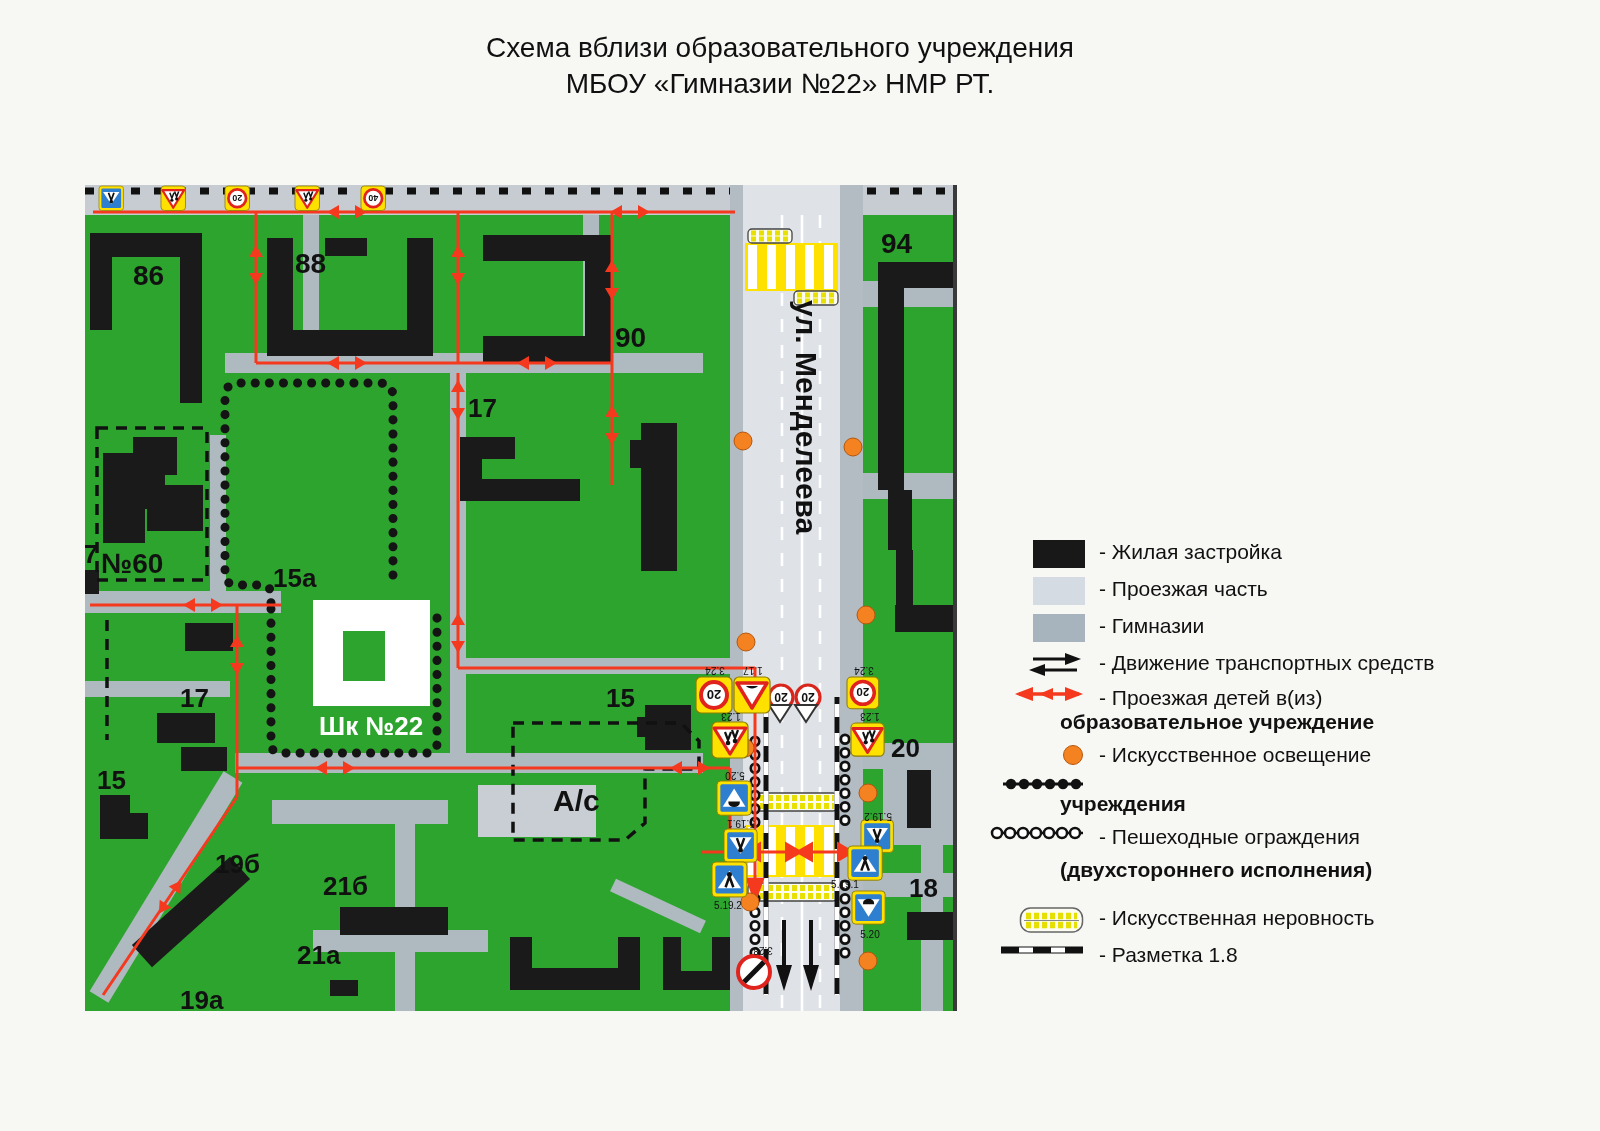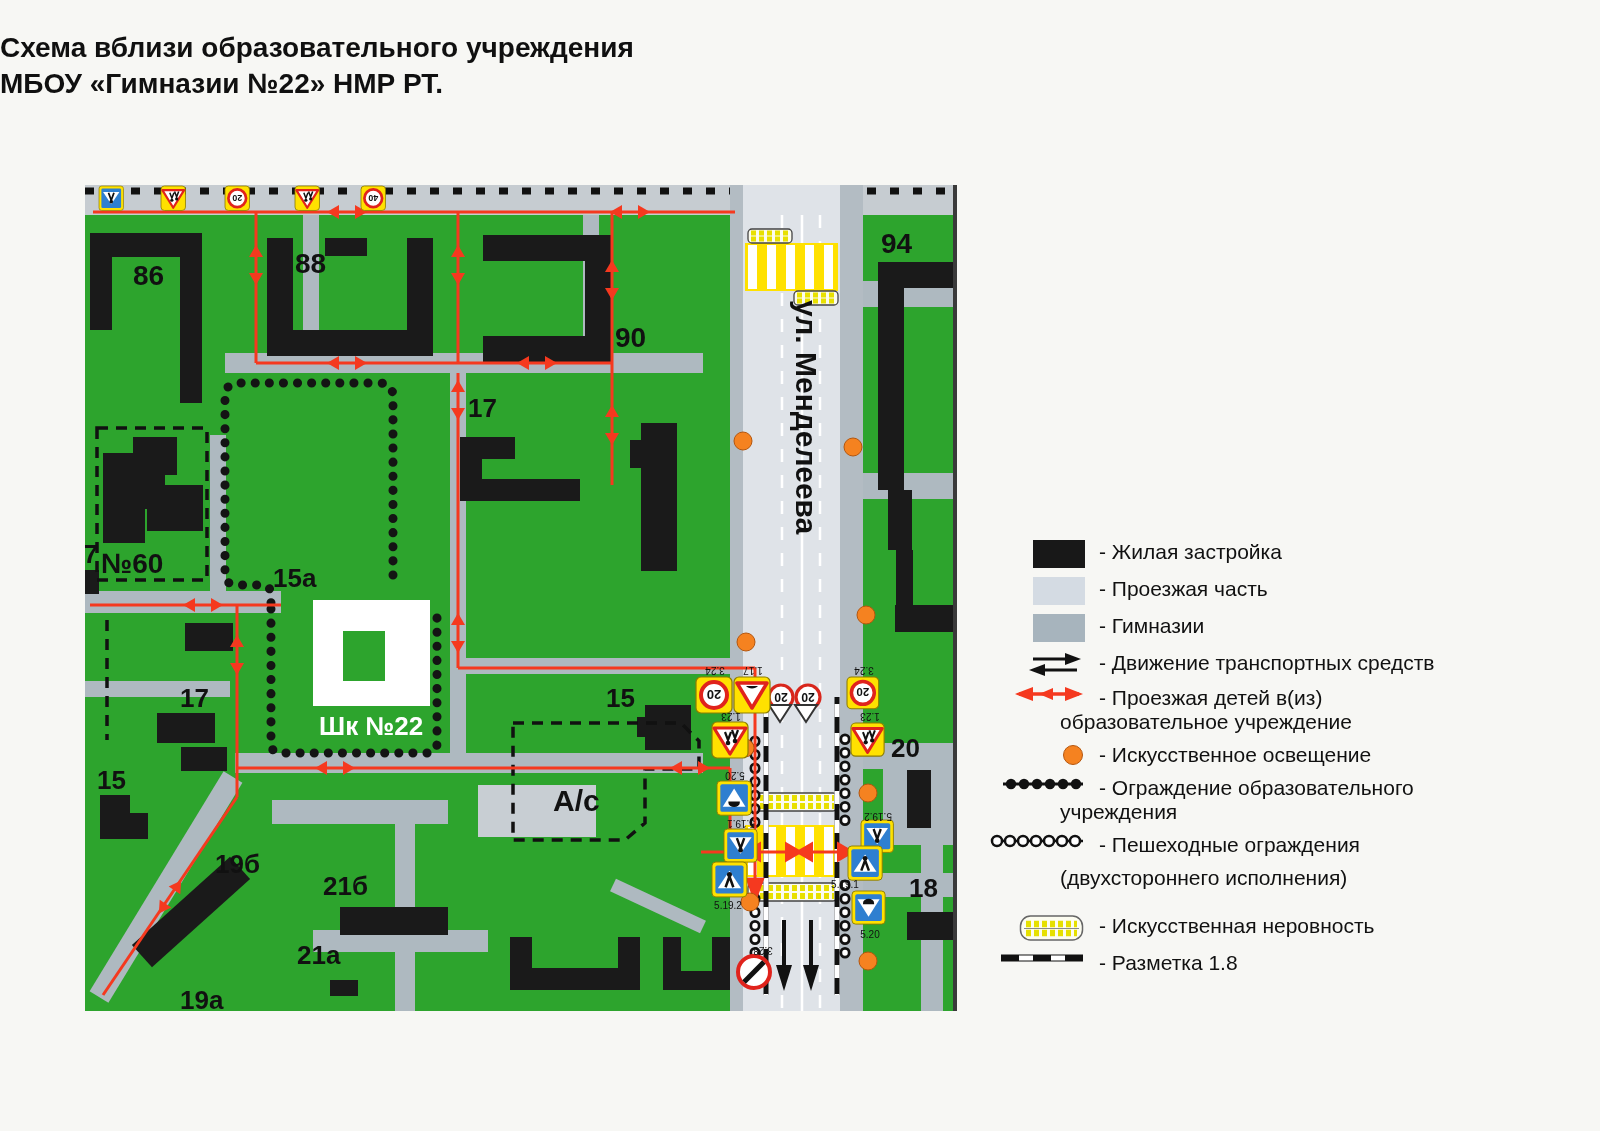--- a/index.html
+++ b/index.html
@@ -1,25 +1,25 @@
 <!DOCTYPE html>
 <html><head>
 <meta charset="utf-8">
 <style>
   html,body{margin:0;padding:0;}
   .page{position:relative;width:1600px;height:1131px;background:#f7f7f4;overflow:hidden;
         font-family:"Liberation Sans",sans-serif;color:#111;}
-  .title{position:absolute;top:30px;left:0;width:1560px;
-         font-weight:bold;font-size:28px;line-height:1.3;color:#101010;}
+  .title{position:absolute;top:30px;left:0;width:1560px;text-align:center;
+         font-weight:normal;font-size:28px;line-height:1.3;color:#101010;}
   .map-wrap{position:absolute;left:85px;top:185px;width:872px;height:826px;}
   .legend{position:absolute;left:975px;top:540px;width:590px;font-size:21px;}
   .lg-item{margin-bottom:9px;}
   .lg-row{display:flex;}
   .lg-ic{width:110px;display:flex;justify-content:flex-end;padding-right:14px;flex:none;}
-  .lg-l2{margin-left:85px;line-height:1.15;}
+  .lg-l2{margin-left:85px;line-height:1.15;font-weight:bold;}
   .sw{width:52px;height:28px;display:block;}
   text{font-family:"Liberation Sans",sans-serif;}
 </style>
 </head>
 <body>
 
 <div class="page">
 
   <div class="title">
     <div>Схема вблизи образовательного учреждения</div>
@@ -446,21 +446,20 @@
           <svg width="84" height="16">
             <line x1="2" y1="8" x2="82" y2="8" stroke="#111" stroke-width="3"></line>
             <circle cx="10" cy="8" r="5.2" fill="#111"></circle>
               <circle cx="23" cy="8" r="5.2" fill="#111"></circle>
             <circle cx="36" cy="8" r="5.2" fill="#111"></circle>
               <circle cx="49" cy="8" r="5.2" fill="#111"></circle>
             <circle cx="62" cy="8" r="5.2" fill="#111"></circle>
               <circle cx="75" cy="8" r="5.2" fill="#111"></circle>
           </svg>
         </span>
-        <span>- Ограждение образовательного</span>
       </div>
       <div class="lg-l2">учреждения</div>
     </div>
 
     <div class="lg-item">
       <div class="lg-row">
         <span class="lg-ic">
           <svg width="96" height="16">
             <line x1="2" y1="8" x2="94" y2="8" stroke="#111" stroke-width="2.5"></line>
             <circle cx="8" cy="8" r="5" fill="#fff" stroke="#111" stroke-width="2.5"></circle>

